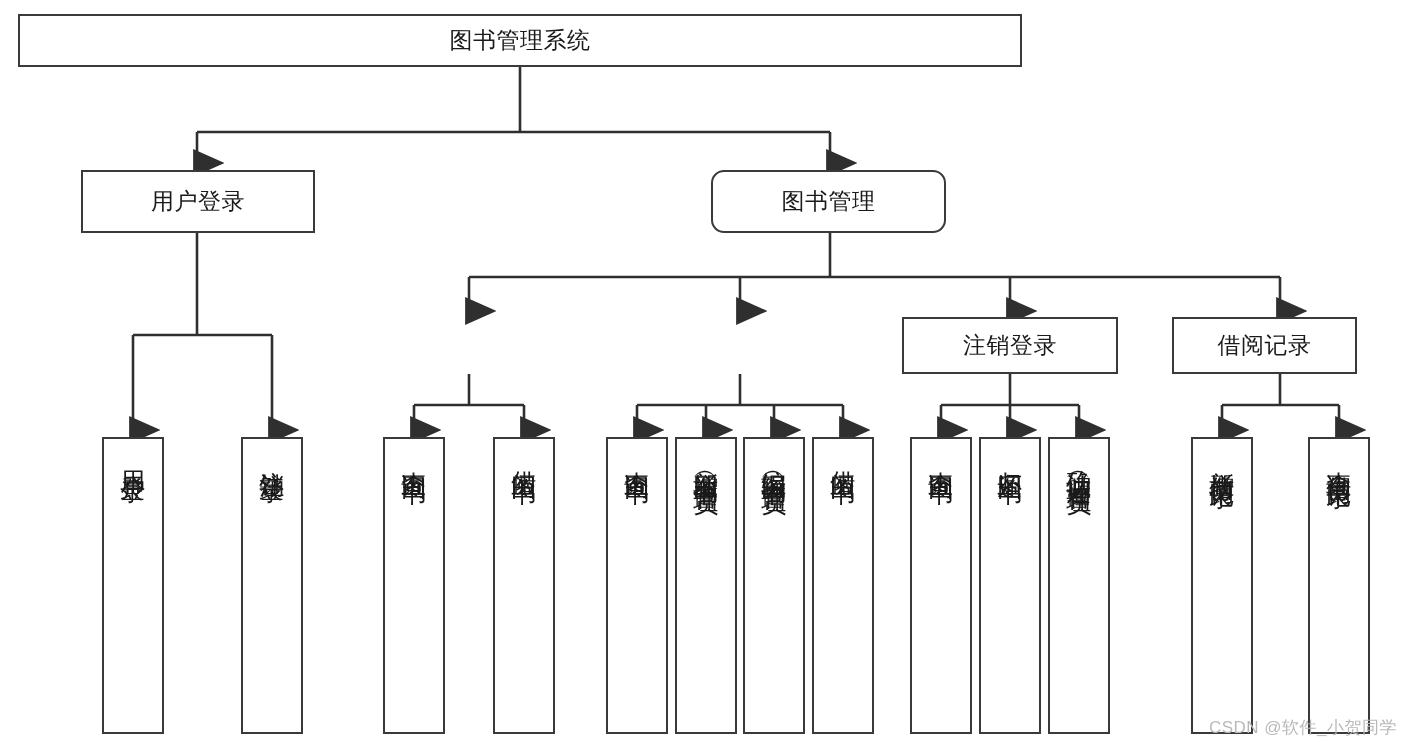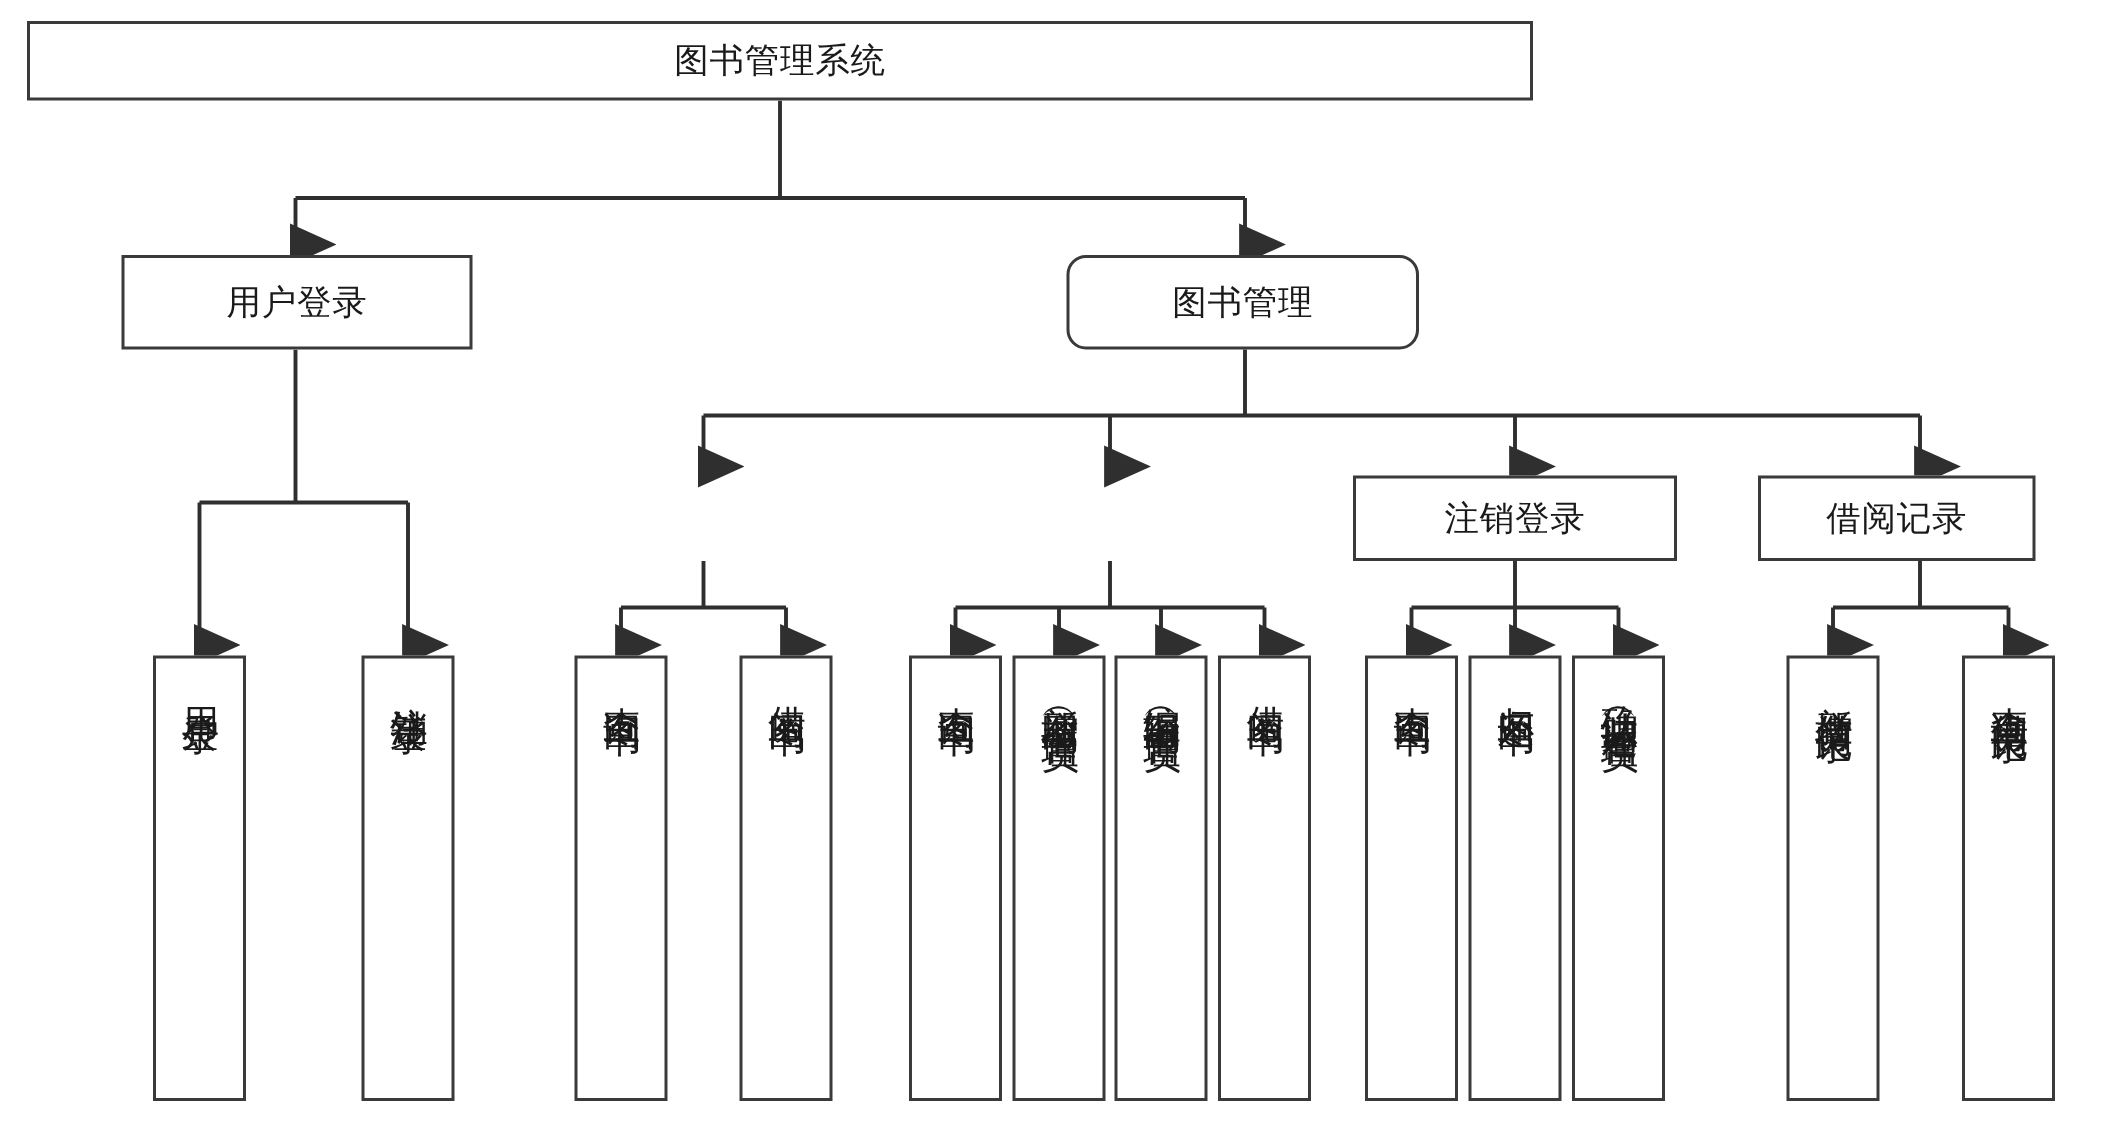--- a/index.html
+++ b/index.html
@@ -182,14 +182,15 @@
     <span class="label">确认归还（管理员）</span>
   </div>
 
   <div class="node vert" style="left:1191px; top:437px; width:62px; height:297px;">
     <span class="label">新增借阅记录</span>
   </div>
   <div class="node vert" style="left:1308px; top:437px; width:62px; height:297px;">
     <span class="label">查询借阅记录</span>
   </div>
 
+  <div id="watermark">CSDN @软件_小贺同学</div>
 
 </div>
 
 </body></html>

